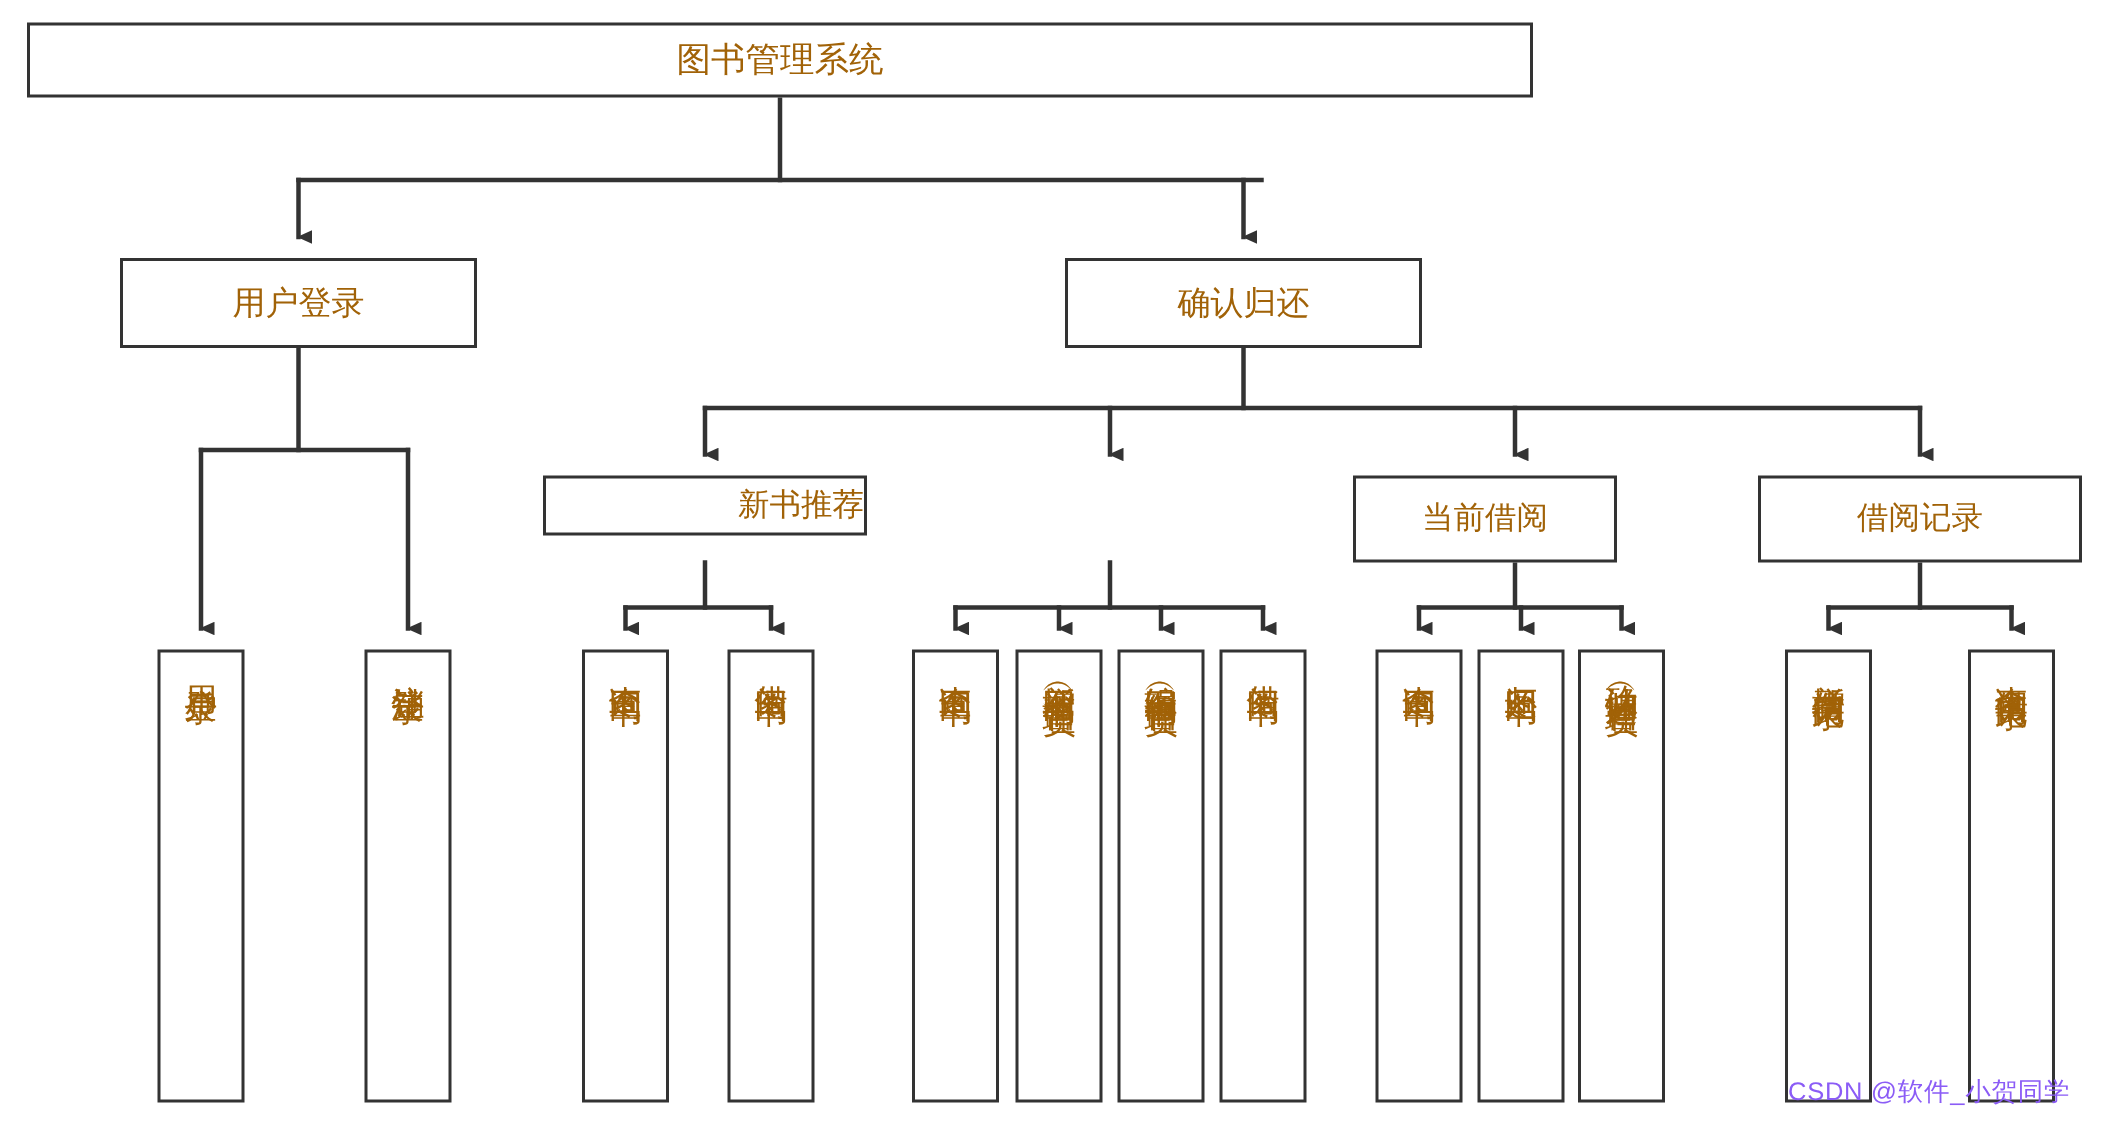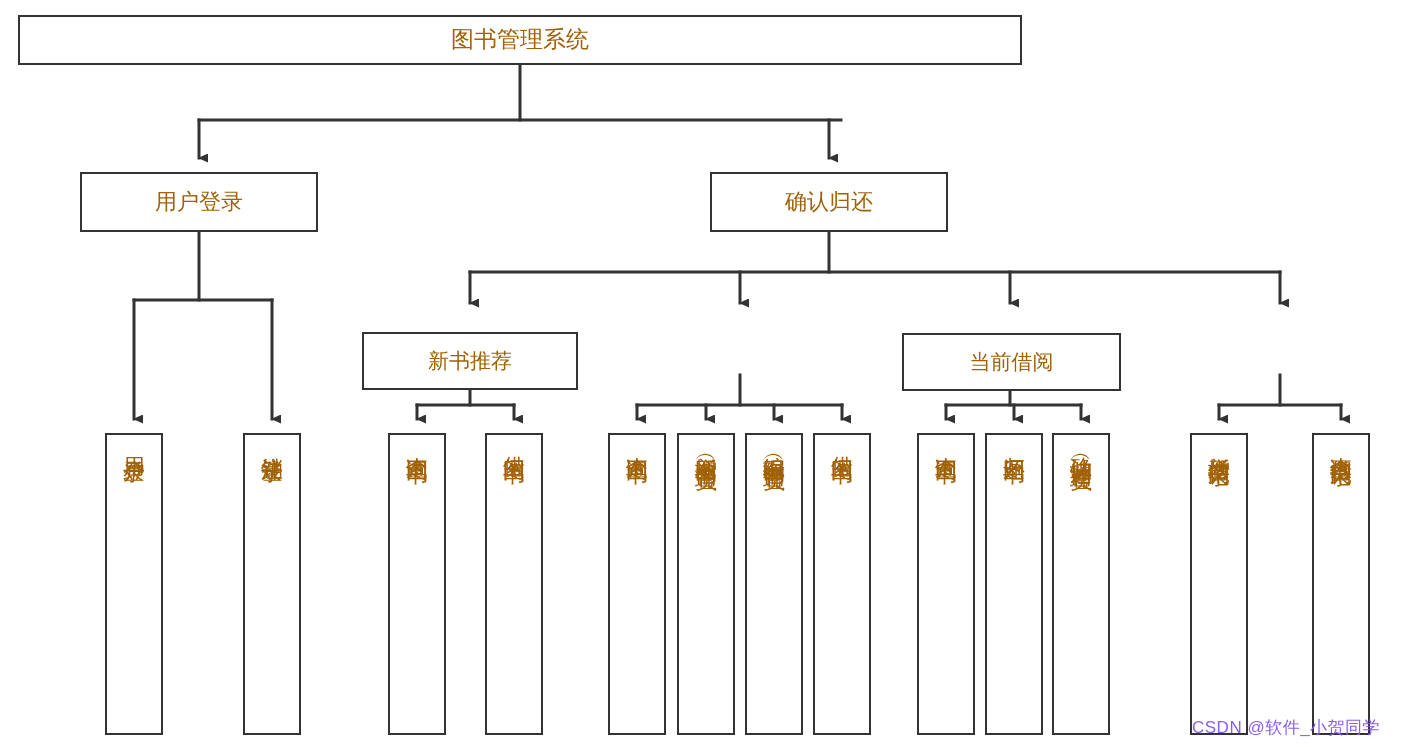--- a/index.html
+++ b/index.html
@@ -129,25 +129,28 @@
     <span class="node-label">图书管理系统</span>
   </div>
 
   <div class="node-box level-1" style="left:80px;top:172px;width:238px;height:60px;">
     <span class="node-label">用户登录</span>
   </div>
   <div class="node-box level-1" style="left:710px;top:172px;width:238px;height:60px;">
     <span class="node-label">确认归还</span>
   </div>
 
-  <div class="node-box level-2" style="left:362px;top:332px;width:216px;height:58px;">
+  <div class="node-box level-2" style="left:362px;top:317px;width:216px;height:40px;justify-content:flex-end;">
     <span class="node-label">新书推荐</span>
   </div>
-  <div class="node-box level-2" style="left:902px;top:317px;width:219px;height:58px;margin-top:16px;">
+  <div class="node-box level-2" style="left:902px;top:317px;width:176px;height:58px;">
     <span class="node-label">当前借阅</span>
+  </div>
+  <div class="node-box level-2" style="left:1172px;top:317px;width:216px;height:58px;">
+    <span class="node-label">借阅记录</span>
   </div>
 
   <div class="node-box level-3" style="left:105px;top:433px;width:58px;height:302px;">
     <span class="node-label">用户登录</span>
   </div>
   <div class="node-box level-3" style="left:243px;top:433px;width:58px;height:302px;">
     <span class="node-label">注销登录</span>
   </div>
 
   <div class="node-box level-3" style="left:388px;top:433px;width:58px;height:302px;">

